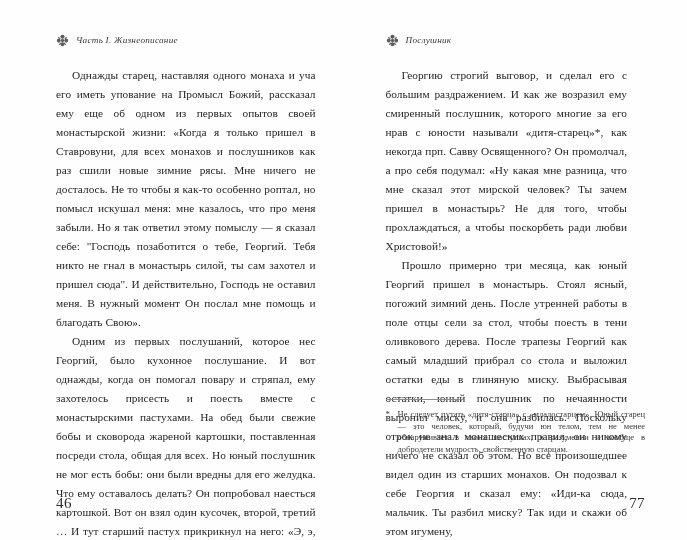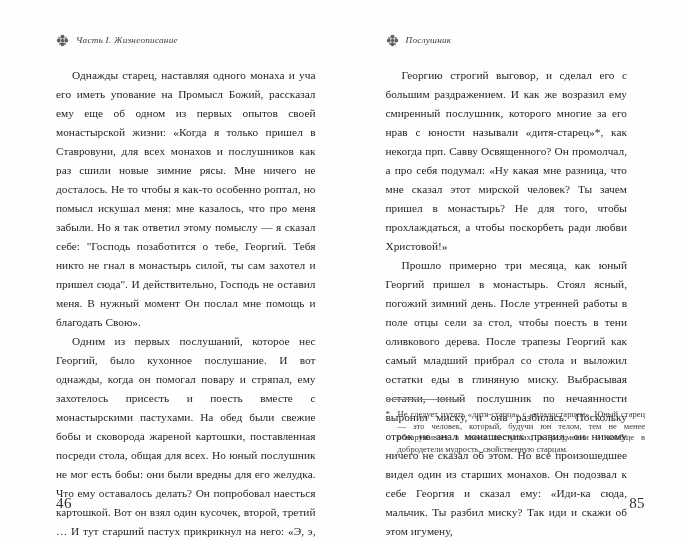--- a/index.html
+++ b/index.html
@@ -169,16 +169,16 @@
     </div>
 
     <div class="footnote-wrap">
       <div class="footnote-rule"></div>
       <div class="footnote">
         <span class="footnote-star">*</span>
         <span class="footnote-body">Не следует путать «дитя-старца» с «младостарцем». Юный старец — это человек, который, будучи юн телом, тем не менее обнаруживает в своих поступках, в разумении и вообще в добродетели мудрость, свойственную старцам.</span>
       </div>
     </div>
 
-    <div class="folio folio-right">85</div>
+    <div class="folio folio-right">77</div>
   </div>
 
 </div>
 
 </body></html>

